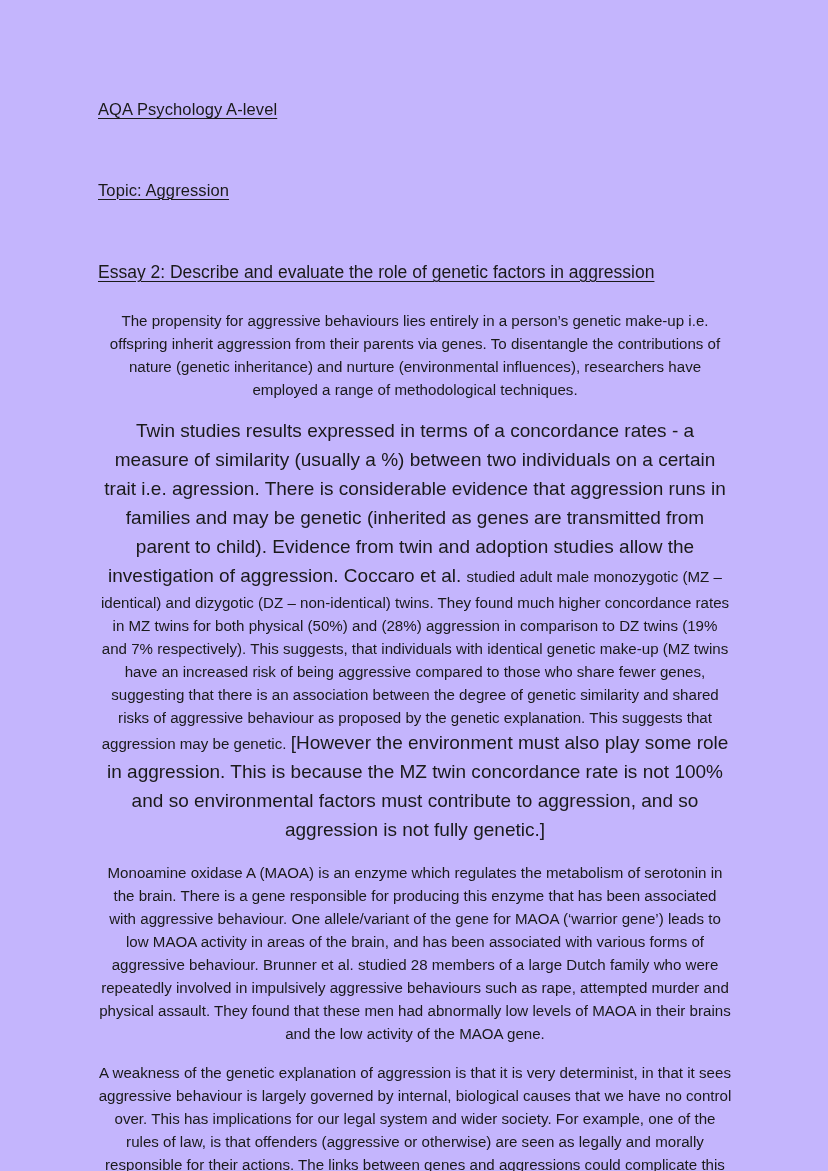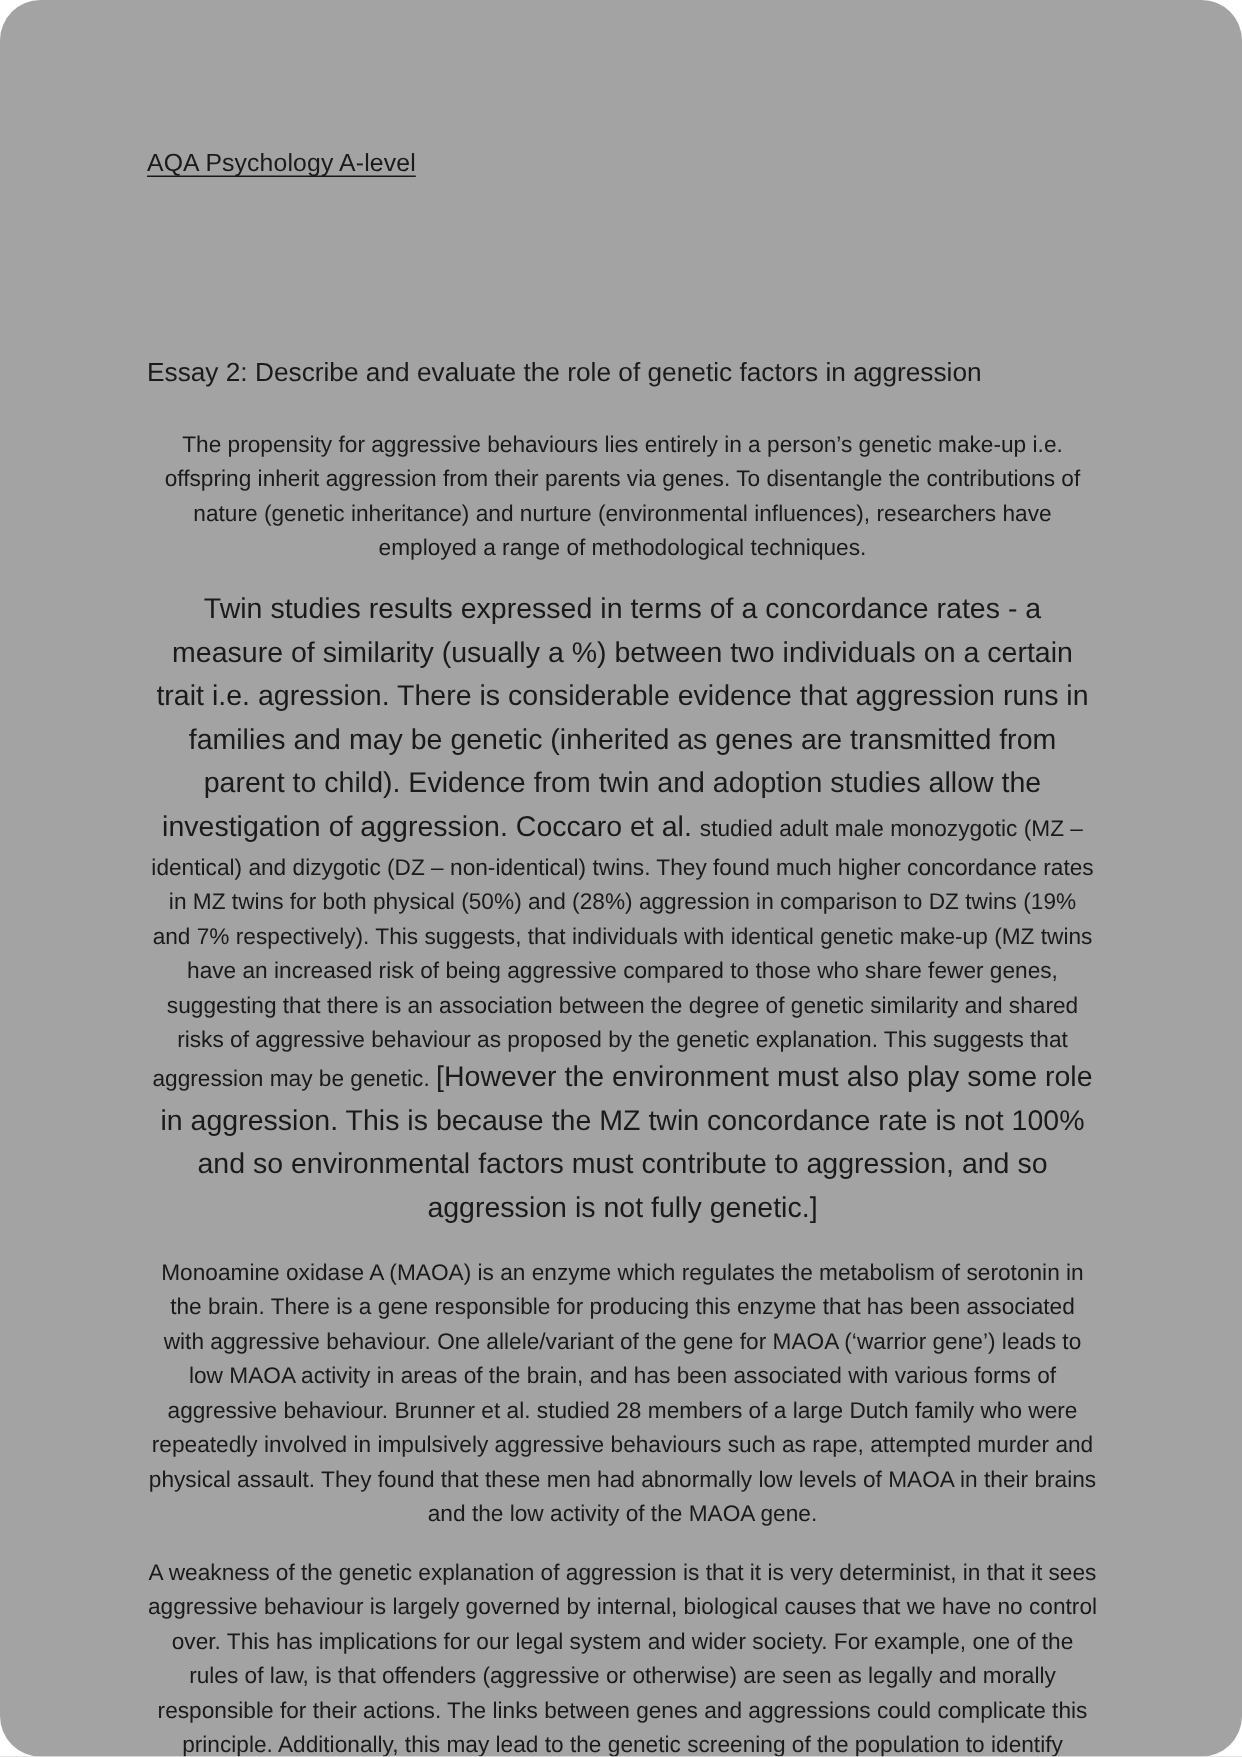--- a/index.html
+++ b/index.html
@@ -10,24 +10,23 @@
   }
   body {
     font-family: "Liberation Sans", sans-serif;
     color: #1a1a1a;
   }
   .page {
     position: relative;
     width: 828px;
     height: 1171px;
     margin: 0 auto;
-    background: #a3a3a3;
+    background: #c4b5fd;
     overflow: hidden;
     box-sizing: border-box;
-    border-radius: 27px;
   }
   .content {
     position: absolute;
     left: 98px;
     top: 98px;
     width: 634px;
   }
   
   .doc-heading {
     font-size: 16.5px;
@@ -46,20 +45,21 @@
   .spacer-2 { height: 55px; }
   .spacer-3 { height: 23px; }
 
   .essay-title {
     font-size: 17.5px;
     line-height: 1.62;
     font-weight: 400;
     margin: 0;
   }
   .essay-title .ul {
+    text-decoration: underline;
     text-underline-offset: 3px;
     text-decoration-thickness: 1.3px;
   }
 
   
   p.body {
     font-size: 15.1px;
     line-height: 1.525;
     margin: 0 0 16px 0;
     text-align: center;
@@ -79,20 +79,23 @@
 
 <div class="page">
   <div class="content">
 
     <div class="doc-heading h-course">
       <span class="ul">AQA Psychology A-level</span>
     </div>
 
     <div class="spacer-1"></div>
 
+    <div class="doc-heading">
+      <span class="ul">Topic: Aggression</span>
+    </div>
 
     <div class="spacer-2"></div>
 
     <div class="essay-title">
       <span class="ul">Essay 2: Describe and evaluate the role of genetic factors in aggression</span>
     </div>
 
     <div class="spacer-3"></div>
 
     <p class="body">

